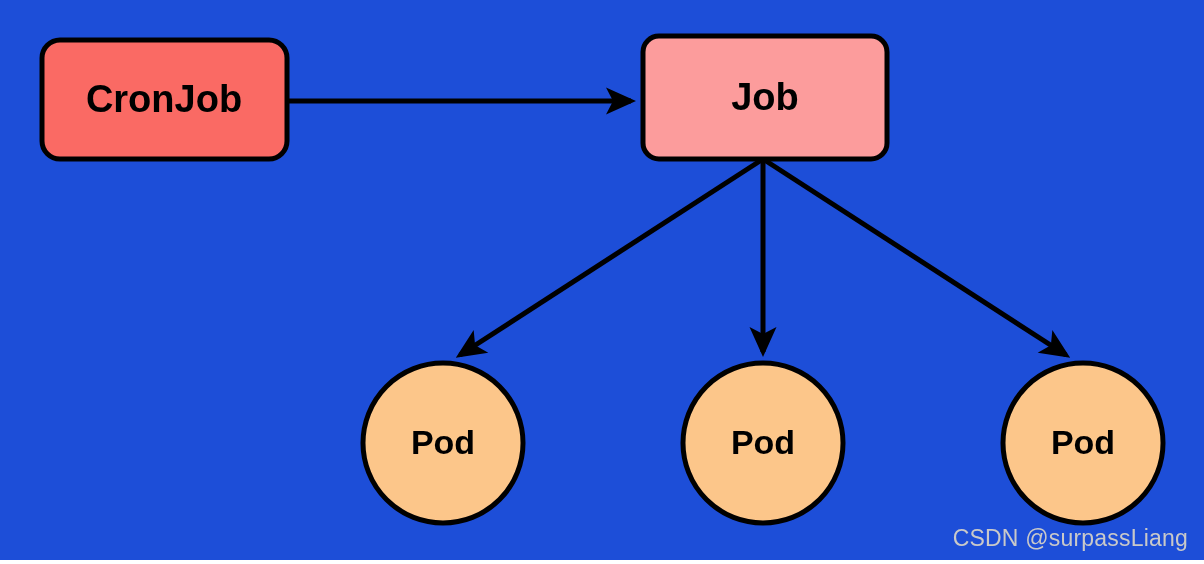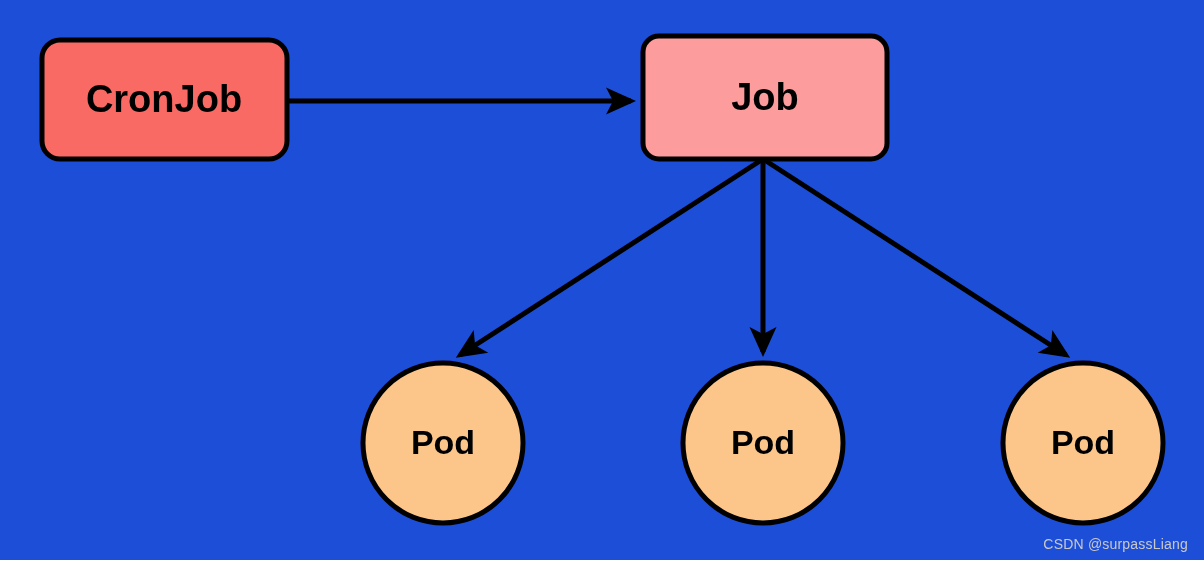--- a/index.html
+++ b/index.html
@@ -44,21 +44,21 @@
   .edge-line {
     stroke: #000000;
     stroke-width: 5;
     fill: none;
   }
   .watermark {
     position: absolute;
     right: 16px;
     bottom: 8px;
     font-family: "Liberation Sans", sans-serif;
-    font-size: 14px;
+    font-size: 23px;
     color: #c9c9c9;
     letter-spacing: 0.2px;
     white-space: nowrap;
     user-select: none;
   }
 </style>
 </head>
 <body>
 
 <div id="canvas">

